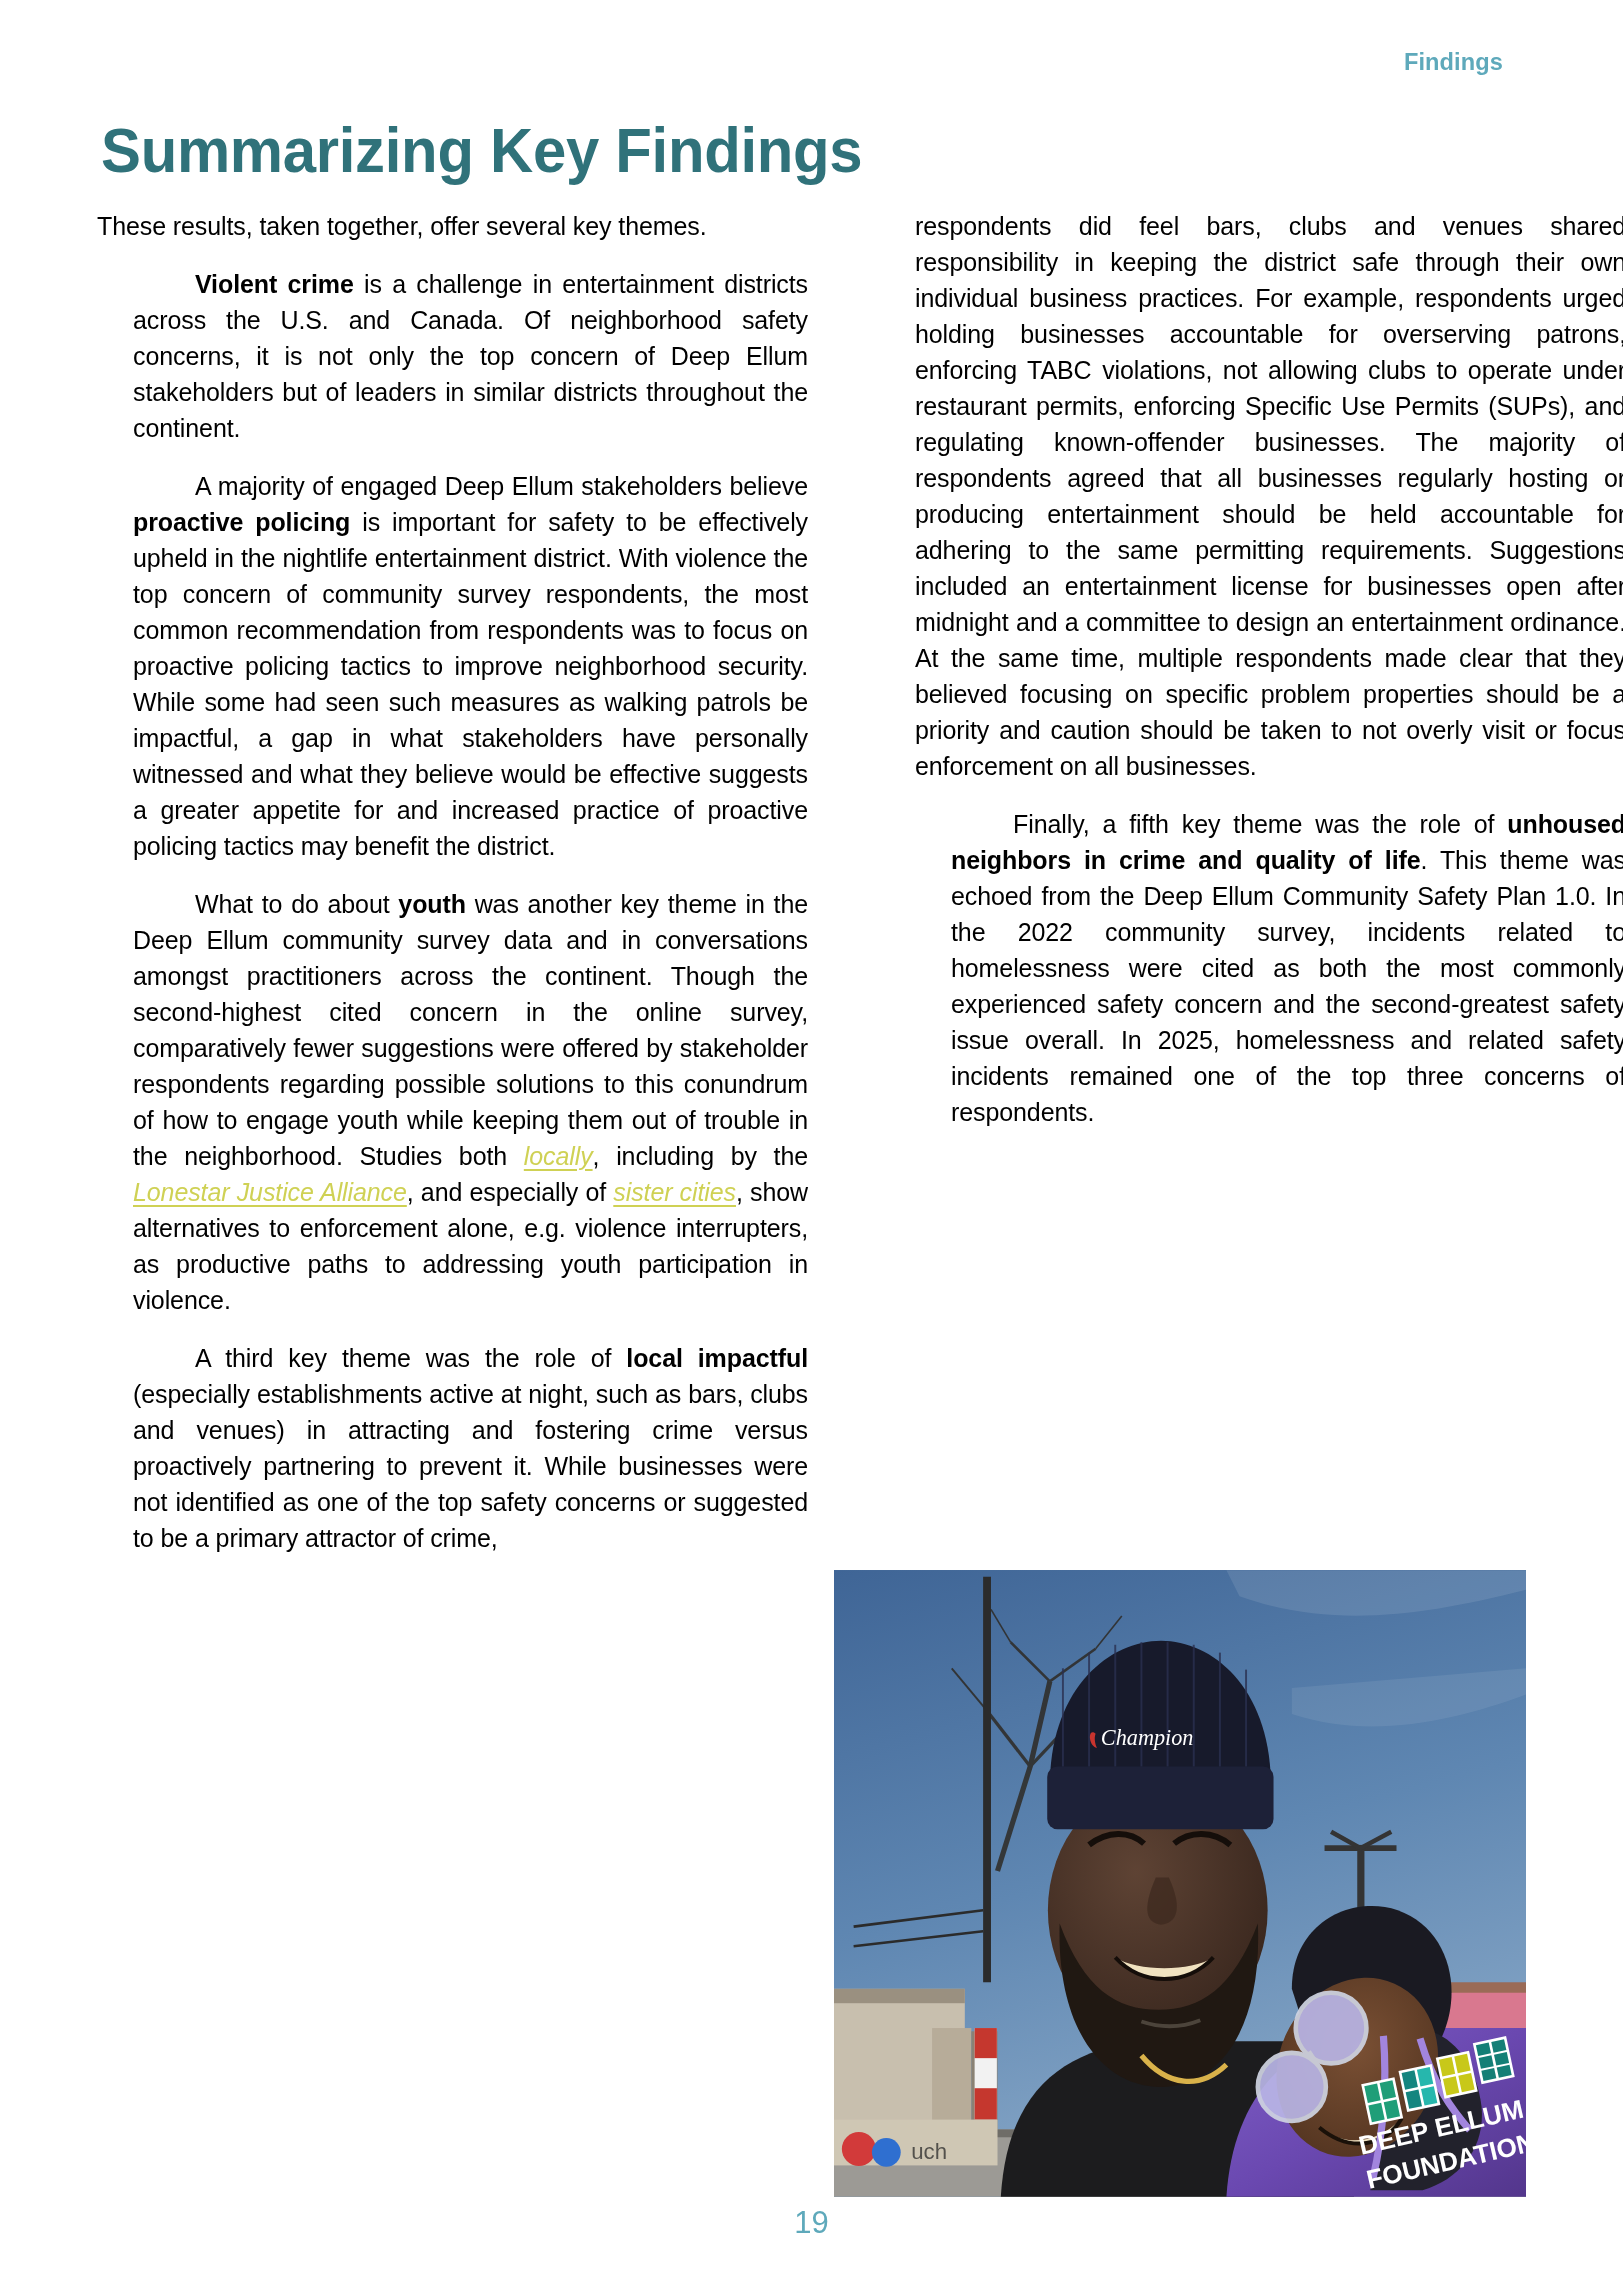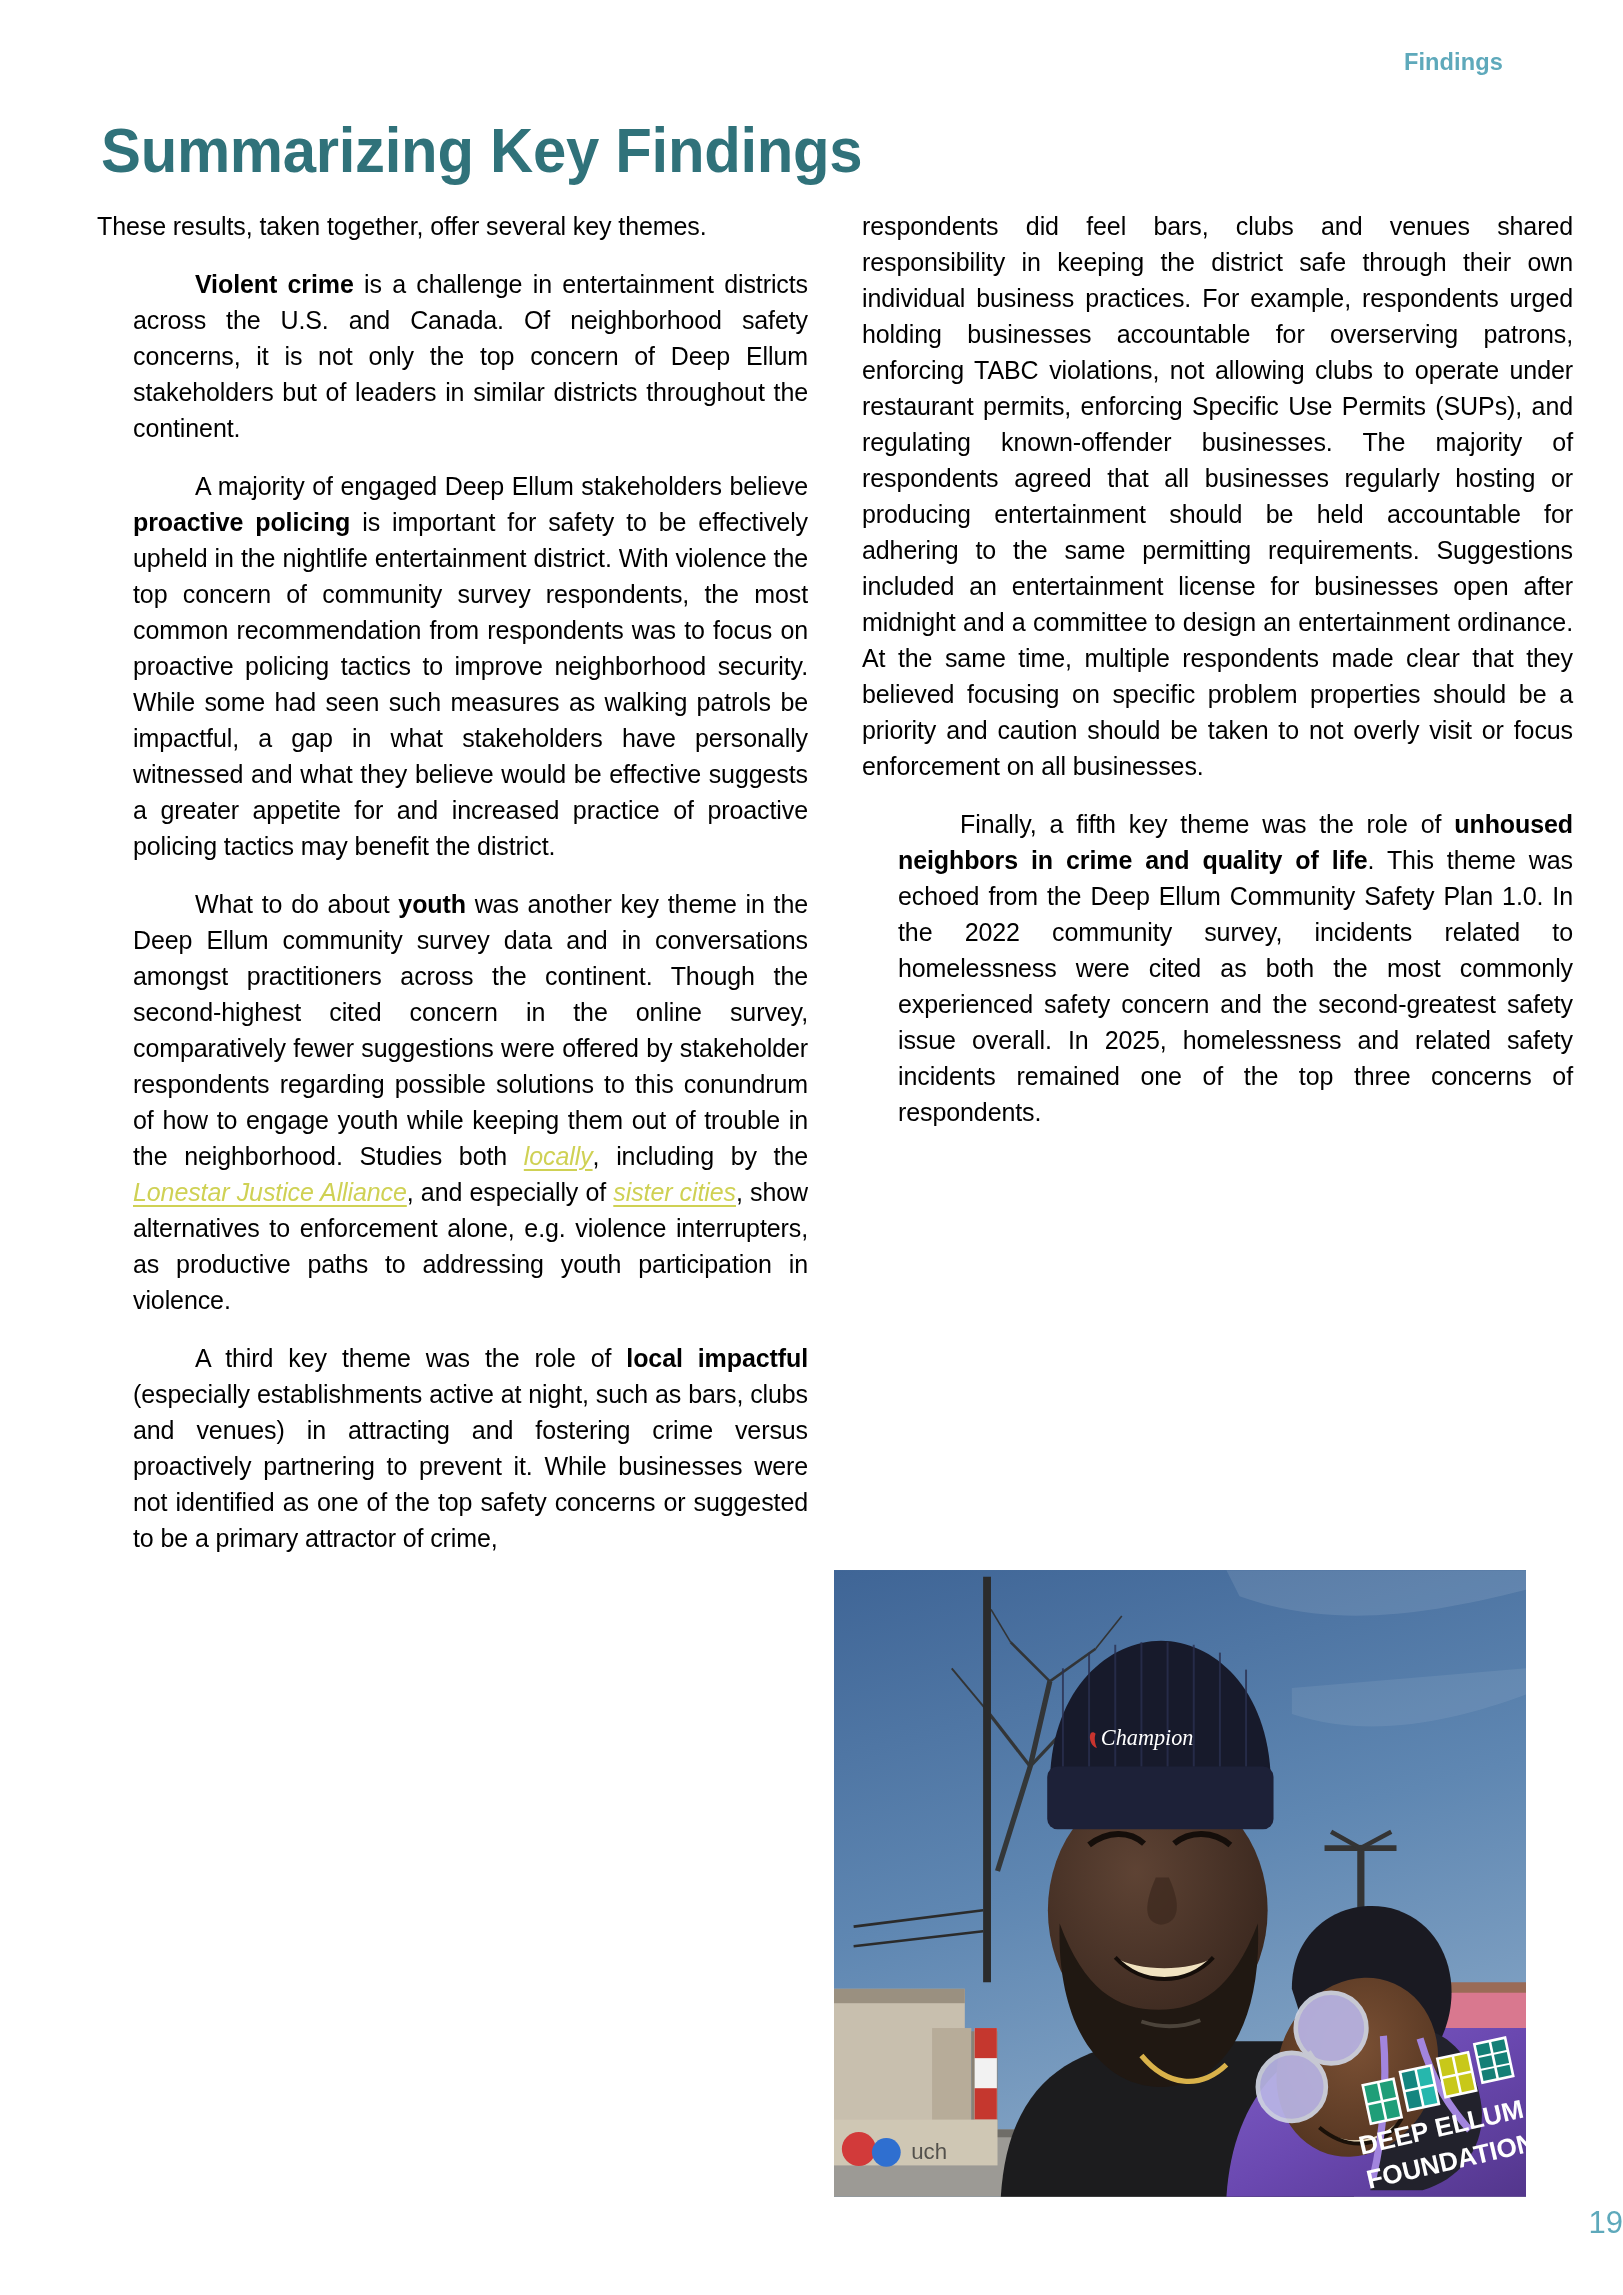--- a/index.html
+++ b/index.html
@@ -50,21 +50,21 @@
     white-space: nowrap;
   }
 
   
   .columns {
     position: absolute;
     left: 97px;
     top: 208px;
     width: 1433px;
     display: flex;
-    gap: 54px;
+    gap: 107px;
   }
   .col {
     width: 711px;
     flex: 0 0 711px;
   }
 
   p.body {
     margin: 0 0 22px 0;
     font-size: 25px;
     line-height: 36px;
@@ -306,16 +306,16 @@
           <rect x="28" y="24" width="20" height="17" fill="#147f76"></rect>
           <rect x="4" y="44" width="20" height="16" fill="#147f76"></rect>
           <rect x="28" y="44" width="20" height="16" fill="#147f76"></rect>
         </g>
       </g>
       <text x="806" y="894" transform="rotate(-13 806 894)" font-family="'Liberation Sans',sans-serif" font-weight="bold" font-size="40" fill="#ffffff">DEEP ELLUM</text>
       <text x="818" y="946" transform="rotate(-13 818 946)" font-family="'Liberation Sans',sans-serif" font-weight="bold" font-size="40" fill="#ffffff">FOUNDATION</text>
     </svg>
   </div>
 
-  <div class="page-number" style="color: rgb(94, 169, 187); text-align: right;">19</div>
+  <div class="page-number" style="color: rgb(94, 169, 187);">19</div>
 
 </div>
 
 
 </body></html>

